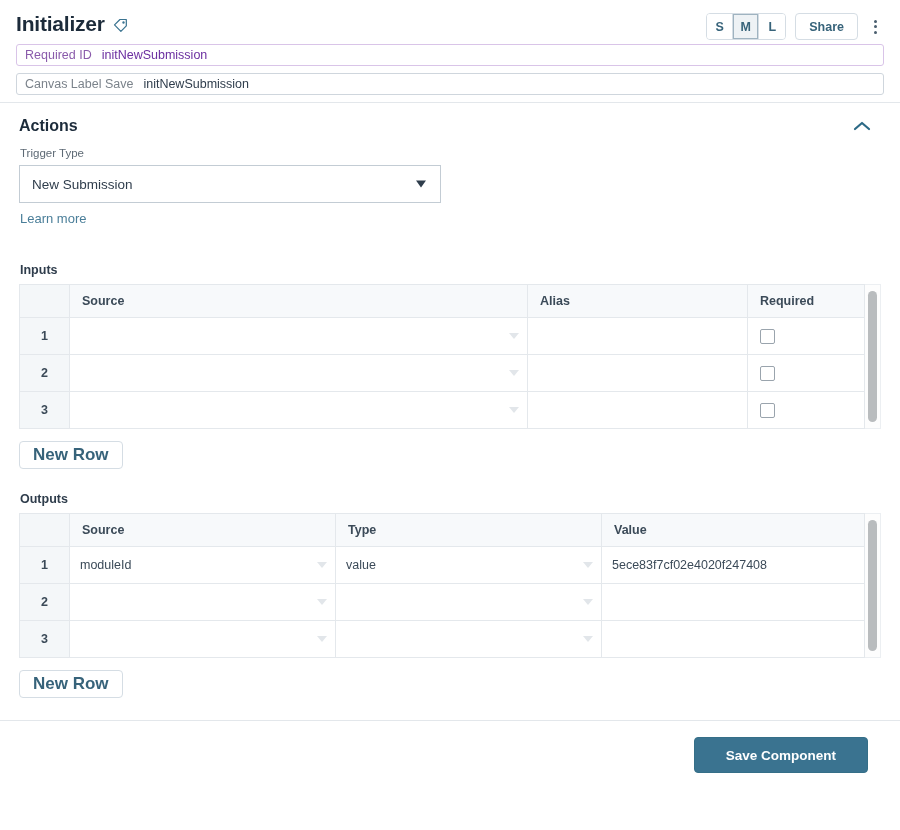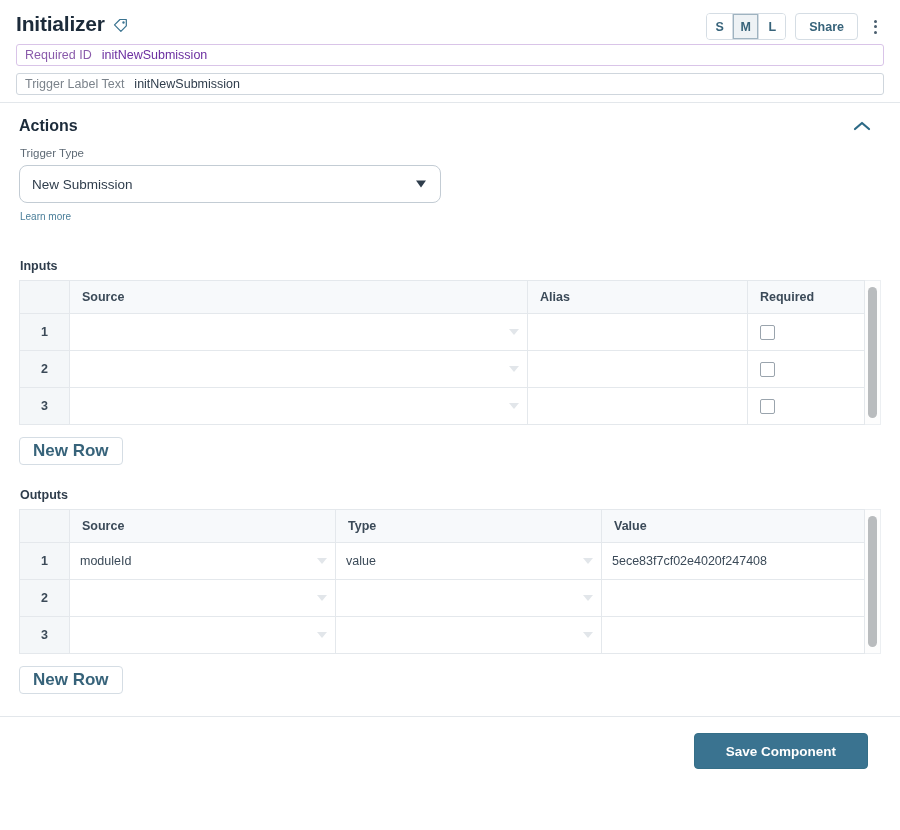--- a/index.html
+++ b/index.html
@@ -75,32 +75,32 @@
     gap: 12px;
   }
   .section-title { font-size: 16px; font-weight: bold; color: #1c2b3a; }
   .chev { cursor: pointer; display: flex; align-items: center; }
 
   .sub-label { font-size: 11.5px; color: #5e6a75; margin: 0 0 6px 4px; }
 
   
   .select {
     position: relative; width: 422px; height: 38px;
-    border: 1px solid #c3ccd4; border-radius: 8px; background: #fff;
+    border: 1px solid #c3ccd4; border-radius: 0; background: #fff;
     display: flex; align-items: center; padding: 0 12px;
     font-size: 13.5px; color: #2f3d4c; margin-left: 3px; cursor: pointer;
   }
   .select .caret {
     position: absolute; right: 14px; top: 50%; transform: translateY(-50%);
     width: 0; height: 0; border-left: 5.5px solid transparent;
     border-right: 5.5px solid transparent; border-top: 7px solid #2f3d4c;
   }
   .link {
     display: inline-block; margin: 8px 0 14px 4px;
-    font-size: 10px; color: #4a7e99; cursor: pointer;
+    font-size: 13px; color: #4a7e99; cursor: pointer;
   }
 
   
   .group-label {
     font-size: 12.5px; font-weight: bold; color: #2f3d4c;
     margin: 23px 0 7px 4px;
   }
 
   
   .table-wrap { position: relative; margin-left: 3px; width: 862px; }
@@ -199,21 +199,21 @@
       </div>
     </div>
   </div>
 
   <div class="fields">
     <div class="field purple">
       <span class="field-label">Required ID</span>
       <span class="field-value">initNewSubmission</span>
     </div>
     <div class="field">
-      <span class="field-label">Trigger Label Text</span>
+      <span class="field-label">Canvas Label Save</span>
       <span class="field-value">initNewSubmission</span>
     </div>
   </div>
 
   <div class="divider"></div>
 
   <div class="section">
     <div class="section-head">
       <div class="section-title">Actions</div>
       <div class="chev">

